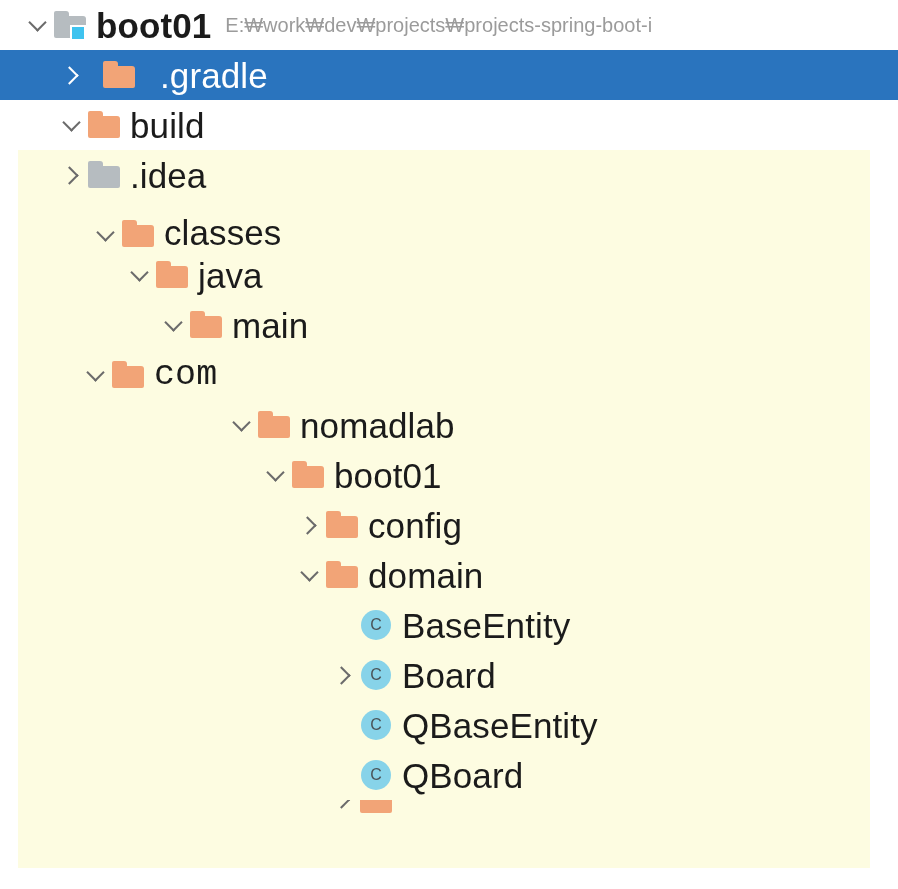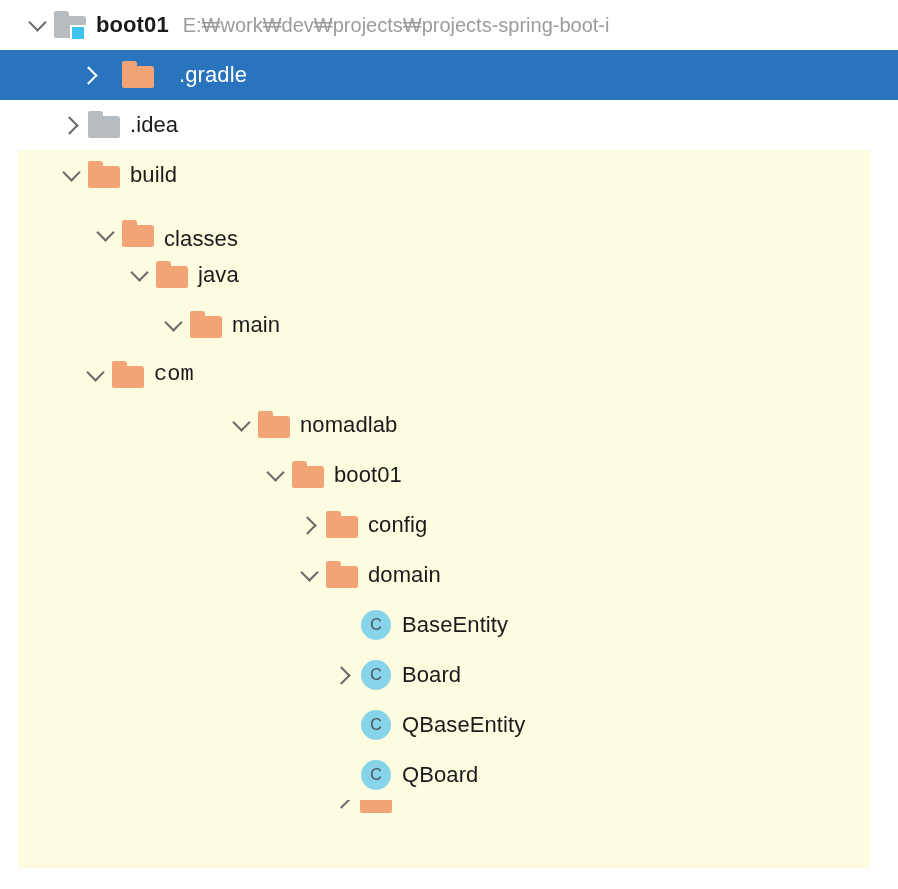--- a/index.html
+++ b/index.html
@@ -136,21 +136,21 @@
     justify-content: center;
     font-family: "Liberation Sans", sans-serif;
     font-size: 16px;
     font-weight: 400;
     color: #4a5358;
     line-height: 1;
   }
 
   
   .row-label {
-    font-size: 22px;
+    font-size: 35px;
     color: #1b1b1b;
     line-height: 1;
     letter-spacing: 0.1px;
   }
   .row-label.bold { font-weight: 700; }
 
   .row-path {
     font-size: 20px;
     color: #9b9b9b;
     margin-left: 14px;
@@ -175,43 +175,43 @@
       <div class="row" style="padding-left: 22px;">
         <span class="chevron expanded"></span>
         <span class="icon module">
           <span class="folder-tab"></span>
           <span class="folder-body"></span>
           <span class="badge"></span>
         </span>
         <span class="row-label bold">boot01</span>
         <span class="row-path">E:₩work₩dev₩projects₩projects-spring-boot-i</span>
       </div>
-      <div class="row selected" style="padding-left: 75px; gap: 15px;">
+      <div class="row selected" style="padding-left: 56px; gap: 15px;">
         <span class="chevron collapsed"></span>
         <span class="icon folder-orange">
           <span class="folder-tab"></span>
           <span class="folder-body"></span>
         </span>
         <span class="row-label">.gradle</span>
       </div>
       <div class="row" style="padding-left: 56px;">
+        <span class="chevron expanded"></span>
+        <span class="icon folder-orange">
+          <span class="folder-tab"></span>
+          <span class="folder-body"></span>
+        </span>
+        <span class="row-label">build</span>
+      </div>
+      <div class="row" style="padding-left: 56px;">
         <span class="chevron collapsed"></span>
         <span class="icon folder-gray">
           <span class="folder-tab"></span>
           <span class="folder-body"></span>
         </span>
         <span class="row-label">.idea</span>
-      </div>
-      <div class="row" style="padding-left: 56px;">
-        <span class="chevron expanded"></span>
-        <span class="icon folder-orange">
-          <span class="folder-tab"></span>
-          <span class="folder-body"></span>
-        </span>
-        <span class="row-label">build</span>
       </div>
       <div class="row" style="padding-left: 90px; align-items: flex-end;">
         <span class="chevron expanded"></span>
         <span class="icon folder-orange">
           <span class="folder-tab"></span>
           <span class="folder-body"></span>
         </span>
         <span class="row-label">classes</span>
       </div>
       <div class="row" style="padding-left: 124px;">

